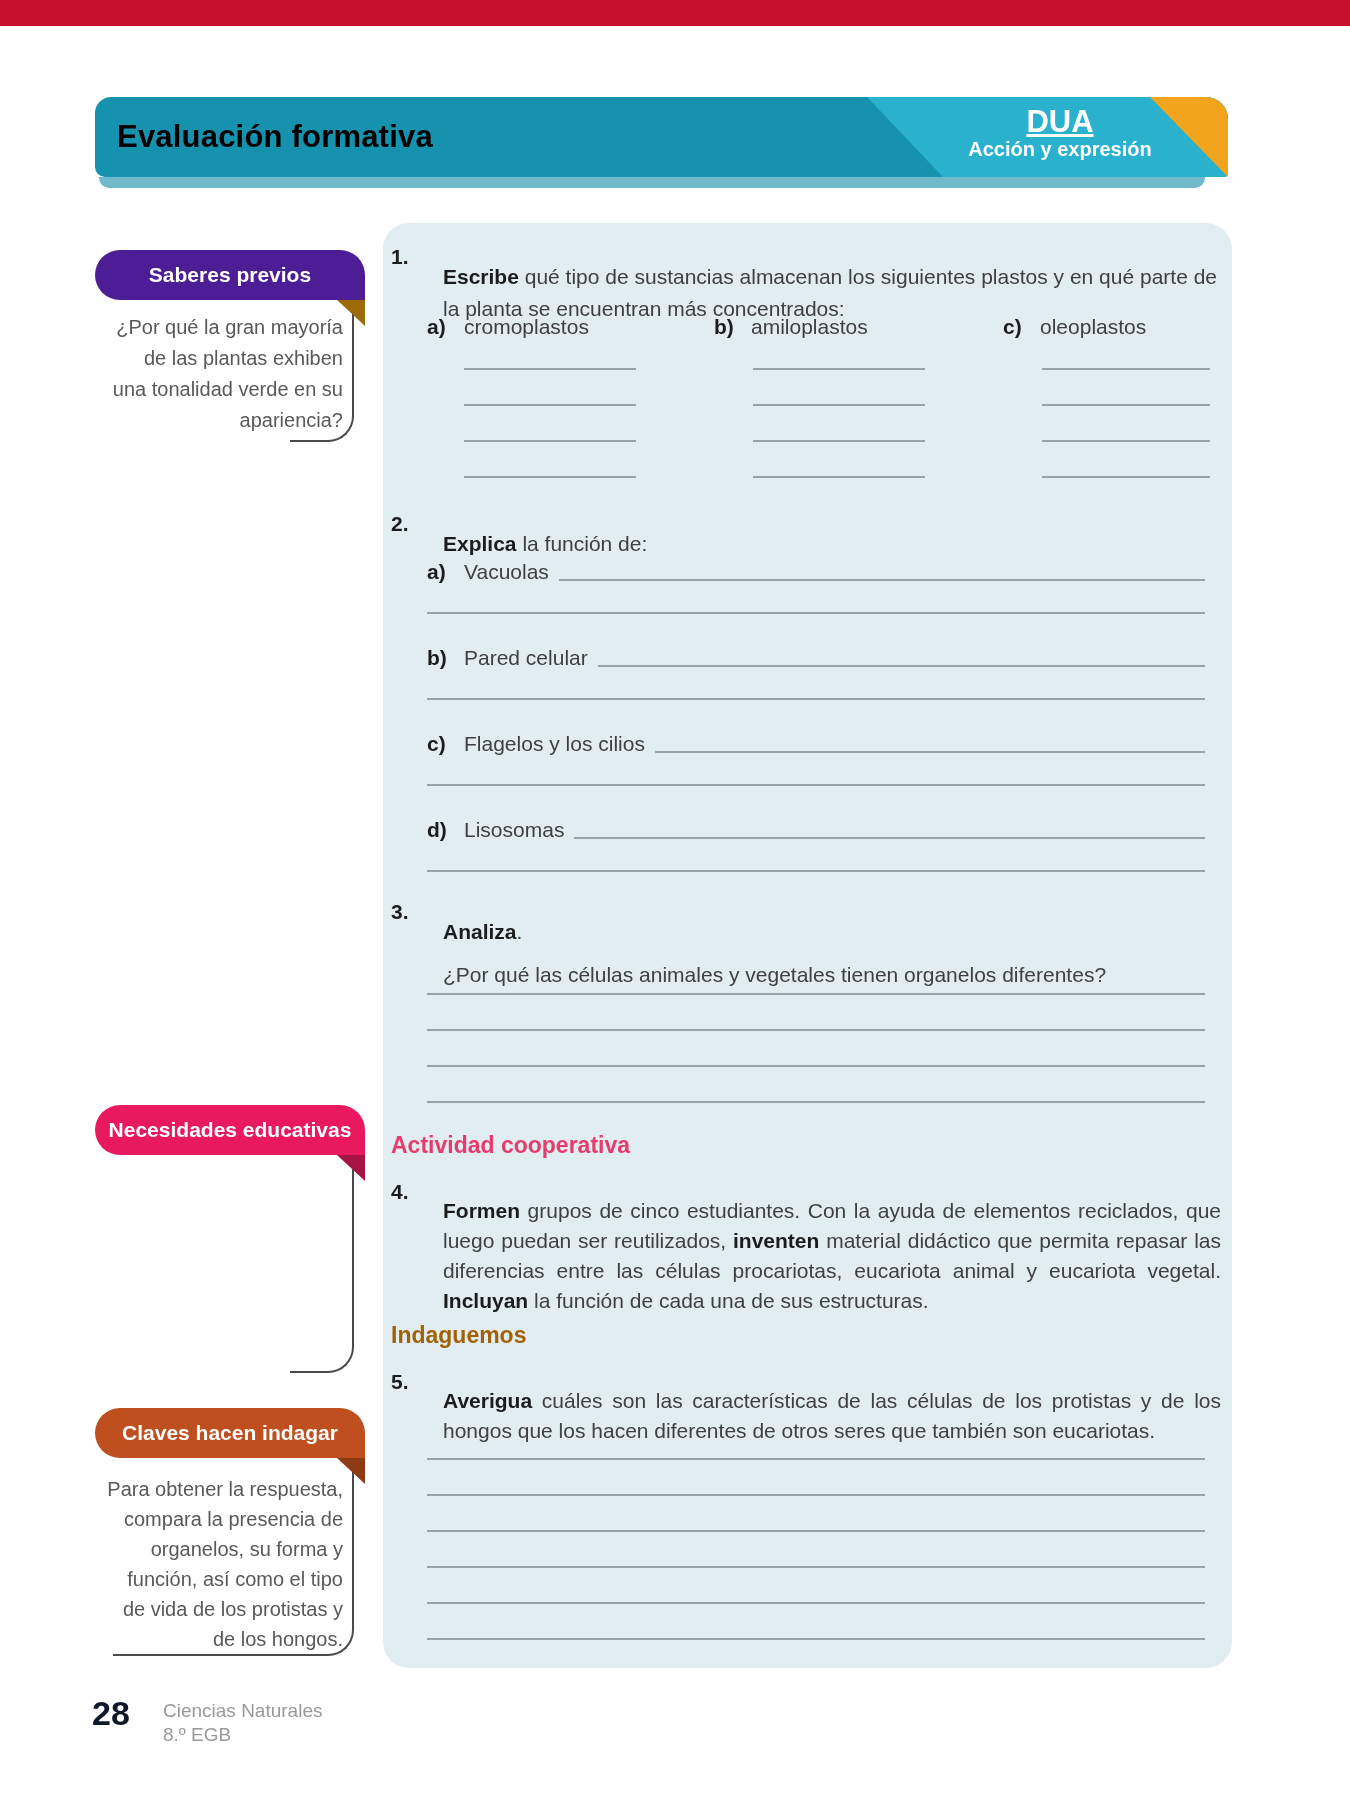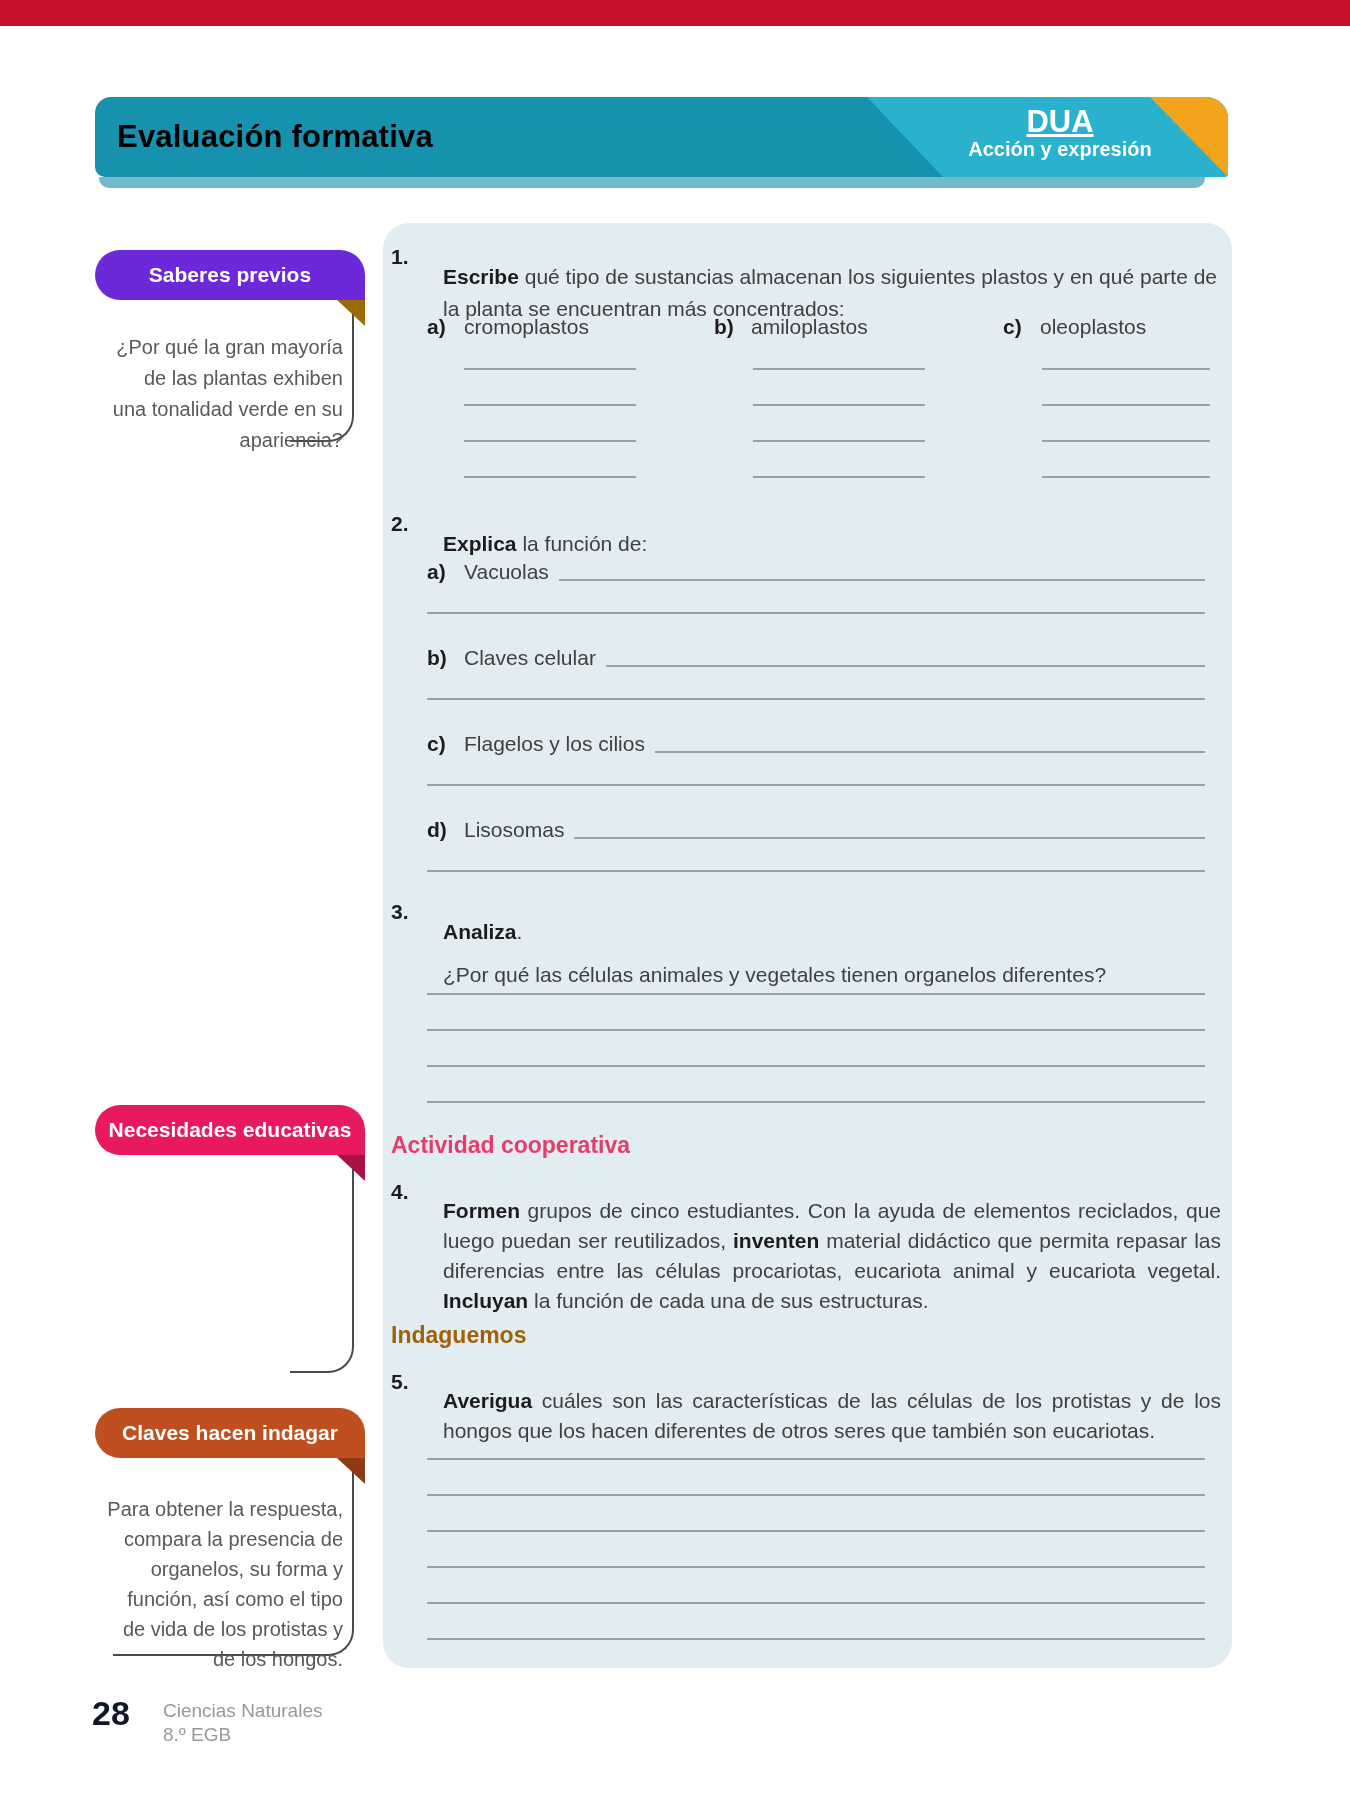--- a/index.html
+++ b/index.html
@@ -23,21 +23,21 @@
   .dua-s{font-size:20px;font-weight:bold;line-height:24px;}
   .band-shadow{position:absolute;left:99px;top:177px;width:1106px;height:11px;background:#58aec3;
         border-radius:0 0 10px 10px;opacity:.85;}
 
   
   .pill{position:absolute;left:95px;width:270px;height:50px;border-radius:25px 25px 0 25px;
         text-align:center;line-height:50px;font-size:21px;font-weight:bold;color:#ffffff;}
   .fold{position:absolute;left:337px;width:28px;height:26px;clip-path:polygon(0 0,100% 0,100% 100%);}
   .bubble{position:absolute;border-right:2px solid #4a4a4c;border-bottom:2px solid #4a4a4c;
         border-bottom-right-radius:26px;}
-  .note-text{position:absolute;left:90px;width:253px;text-align:right;font-size:20px;color:#58595b;margin-top:20px;}
+  .note-text{position:absolute;left:90px;width:253px;text-align:right;font-size:20px;color:#58595b;}
   .pill-0{top:250px;} .fold-0{top:300px;}
   .bub-0{left:290px;top:300px;width:62px;height:140px;}
   .nt-0{top:312px;line-height:31px;}
   .pill-1{top:1105px;} .fold-1{top:1155px;}
   .bub-1{left:290px;top:1155px;width:62px;height:216px;}
   .nt-1{top:1170px;line-height:29px;}
   .pill-2{top:1408px;} .fold-2{top:1458px;}
   .bub-2{left:113px;top:1458px;width:239px;height:196px;}
   .nt-2{top:1474px;line-height:30px;}
 
@@ -71,21 +71,21 @@
     <div class="band-orange" style="background-color: rgb(242, 164, 28);"></div>
     <h1 class="band-title">Evaluación formativa</h1>
     <div class="dua">
       <div class="dua-t">DUA</div>
       <div class="dua-s">Acción y expresión</div>
     </div>
   </header>
   <div class="band-shadow"></div>
 
   <div class="bubble bub-0"></div>
-  <div class="pill pill-0" style="background-color: #6d28d9;">Saberes previos</div>
+  <div class="pill pill-0" style="background-color: #4c1d95;">Saberes previos</div>
   <div class="fold fold-0" style="background-color: rgb(156, 106, 7);"></div>
   <div class="note-text nt-0">¿Por qué la gran mayoría<br>de las plantas exhiben<br>una tonalidad verde en su<br>apariencia?</div>
 
   <div class="bubble bub-1"></div>
   <div class="pill pill-1" style="background-color: rgb(232, 25, 94);">Necesidades educativas</div>
   <div class="fold fold-1" style="background-color: rgb(168, 18, 69);"></div>
 
   <div class="bubble bub-2"></div>
   <div class="pill pill-2" style="background-color: rgb(191, 79, 31);">Claves hacen indagar</div>
   <div class="fold fold-2" style="background-color: rgb(142, 58, 20);"></div>
@@ -118,21 +118,21 @@
 
     <div class="item-line" style="top:337px">
       <span class="ilabel">a)</span>
       <span>Vacuolas</span>
       <span class="trail"></span>
     </div>
     <div class="rule" style="top:389px;left:44px;width:778px"></div>
 
     <div class="item-line" style="top:423px">
       <span class="ilabel">b)</span>
-      <span>Claves celular</span>
+      <span>Pared celular</span>
       <span class="trail"></span>
     </div>
     <div class="rule" style="top:475px;left:44px;width:778px"></div>
 
     <div class="item-line" style="top:509px">
       <span class="ilabel">c)</span>
       <span>Flagelos y los cilios</span>
       <span class="trail"></span>
     </div>
     <div class="rule" style="top:561px;left:44px;width:778px"></div>

